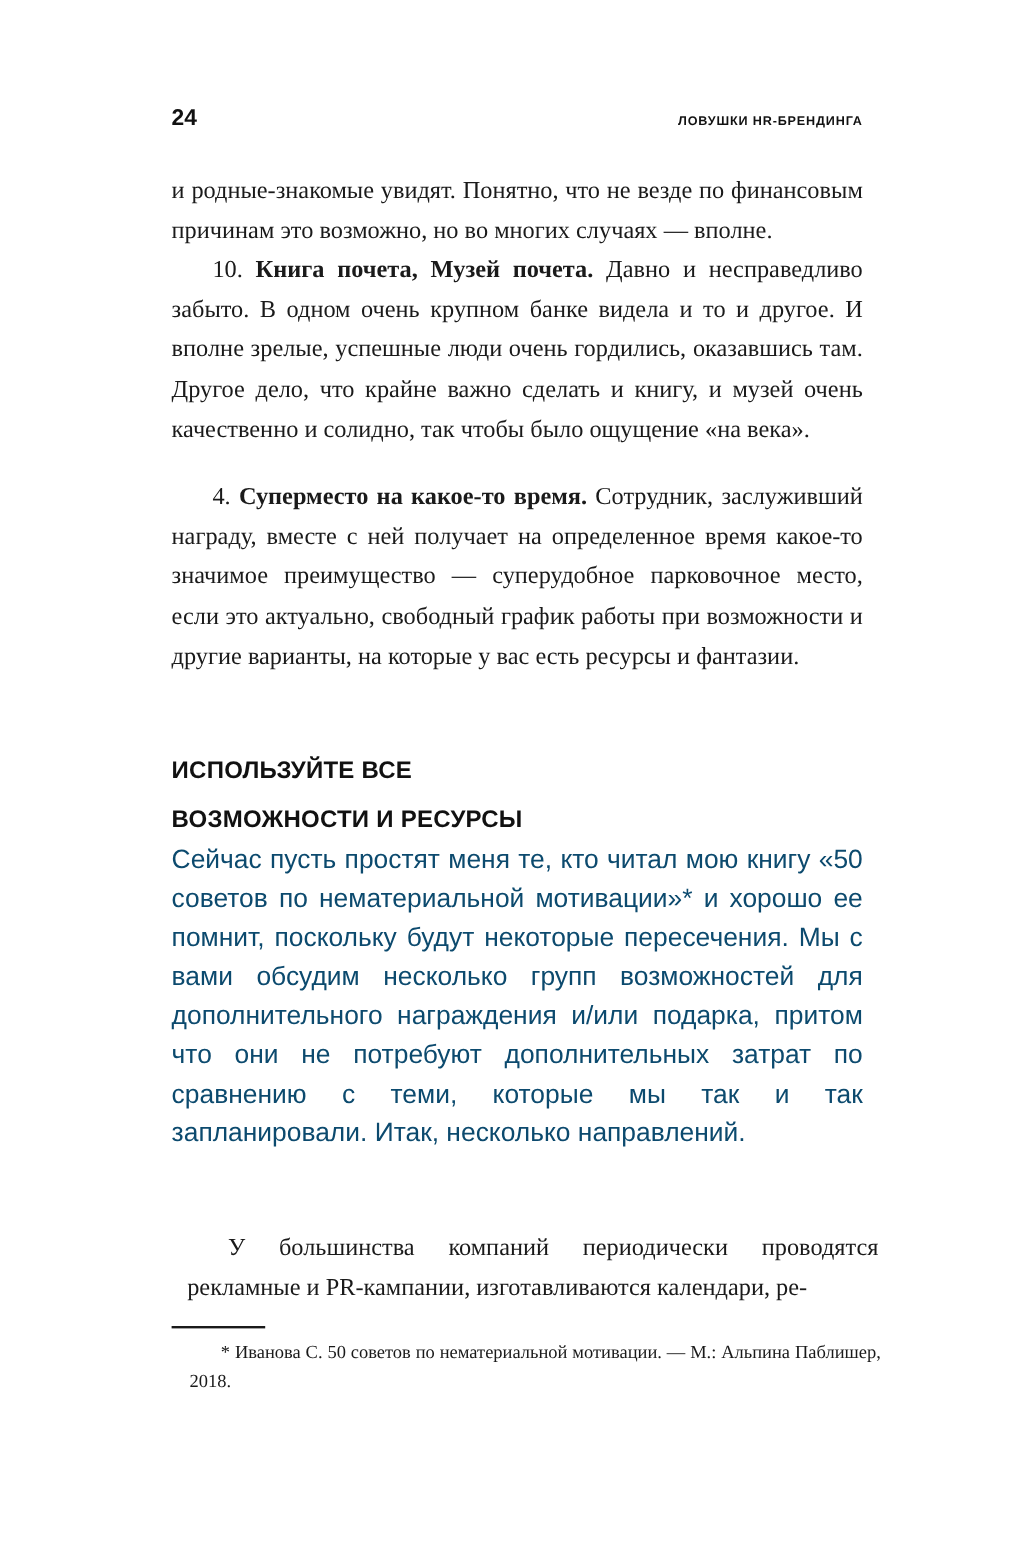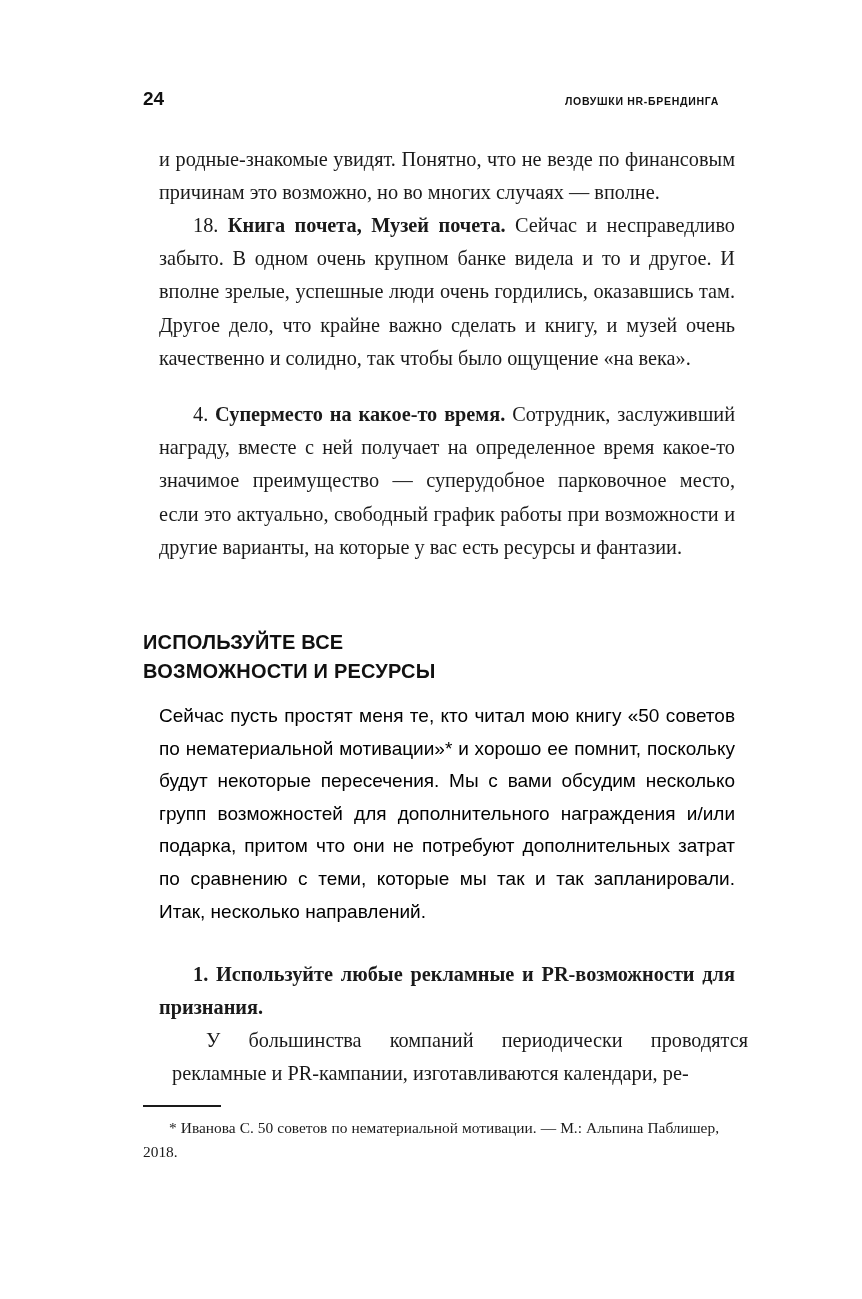--- a/index.html
+++ b/index.html
@@ -51,21 +51,21 @@
     font-family: "Liberation Sans", sans-serif;
     font-weight: bold;
     font-size: 10.5px;
     letter-spacing: 0.7px;
     color: #111;
     text-transform: uppercase;
   }
   
   .body-block {
     position: absolute;
-    left: 16px;
+    left: 0;
     width: 576px;
   }
   p.para {
     margin: 0;
     font-size: 20.3px;
     line-height: 33.2px;
     text-align: justify;
     text-justify: inter-word;
     color: #1a1a1a;
     hyphens: manual;
@@ -82,42 +82,42 @@
     left: 0;
     width: 576px;
     font-family: "Liberation Sans", sans-serif;
     font-weight: bold;
     font-size: 20px;
     line-height: 29px;
     letter-spacing: 0.2px;
     color: #111;
     text-transform: uppercase;
   }
-  .section-head .line2 { display: block; }
+  .section-head .line2 { display: block; margin-top: 12px; }
   
   .sans-para {
     margin: 0;
     font-family: "Liberation Sans", sans-serif;
-    font-size: 19px;
+    font-size: 22px;
     line-height: 32.6px;
     text-align: justify;
-    color: #000000;
+    color: #0c4a6e;
   }
   
   .fn-rule {
     position: absolute;
     left: 0;
     top: 1105px;
     width: 78px;
     height: 2px;
     background: #1a1a1a;
   }
   .footnote {
     position: absolute;
-    left: 0;
+    left: 15px;
     top: 1116px;
     width: 576px;
     margin: 0;
     font-size: 15.4px;
     line-height: 24px;
     text-align: justify;
     color: #1a1a1a;
     text-indent: 26px;
   }
 </style>
@@ -130,39 +130,36 @@
     <div class="runhead">
       <span class="folio">24</span>
       <span class="runtitle">Ловушки HR-брендинга</span>
     </div>
 
     <div class="body-block" style="top: 143px;">
       <p class="para">и родные-знакомые увидят. Понятно, что не везде по финансовым причинам это возможно, но во многих случаях — вполне.</p>
     </div>
 
     <div class="body-block" style="top: 209px;">
-      <p class="para indent"><span>18. </span><span class="b">Книга почета, Музей почета.</span><span> Сейчас и несправедливо забыто. В одном очень крупном банке видела и то и другое. И вполне зрелые, успешные люди очень гордились, оказавшись там. Другое дело, что крайне важно сделать и книгу, и музей очень качественно и солидно, так чтобы было ощущение «на века».</span></p>
+      <p class="para indent"><span>10. </span><span class="b">Книга почета, Музей почета.</span><span> Давно и несправедливо забыто. В одном очень крупном банке видела и то и другое. И вполне зрелые, успешные люди очень гордились, оказавшись там. Другое дело, что крайне важно сделать и книгу, и музей очень качественно и солидно, так чтобы было ощущение «на века».</span></p>
     </div>
 
     <div class="body-block" style="top: 398px;">
       <p class="para indent"><span>4. </span><span class="b">Супер­место на какое-то время.</span><span> Сотрудник, заслуживший награду, вместе с ней получает на определенное время какое-то значимое преимущество — суперудобное парковочное место, если это актуально, свободный график работы при возможности и другие варианты, на которые у вас есть ресурсы и фантазии.</span></p>
     </div>
 
     <div class="section-head" style="top: 628px;">
       <span class="line1">Используйте все</span>
       <span class="line2">возможности и ресурсы</span>
     </div>
 
     <div class="body-block" style="top: 700px;">
       <p class="sans-para">Сейчас пусть простят меня те, кто читал мою книгу «50 советов по нематериальной мотивации»* и хорошо ее помнит, поскольку будут некоторые пересечения. Мы с вами обсудим несколько групп возможностей для дополнительного награждения и/или подарка, притом что они не потребуют дополнительных затрат по сравнению с теми, которые мы так и так запланировали. Итак, несколько направлений.</p>
     </div>
 
-    <div class="body-block" style="top: 958px;">
-      <p class="para indent b"><span>1. Используйте любые рекламные и PR-возможности</span> <span>для признания.</span></p>
-    </div>
 
     <div class="body-block" style="top: 1024px; margin-left: 13px;">
       <p class="para indent">У большинства компаний периодически проводятся рекламные и PR-кампании, изготавливаются календари, ре-</p>
     </div>
 
     <div class="fn-rule"></div>
     <p class="footnote">* Иванова С. 50 советов по нематериальной мотивации. — М.: Альпина Паблишер, 2018.</p>
 
   </div>
 </div>

